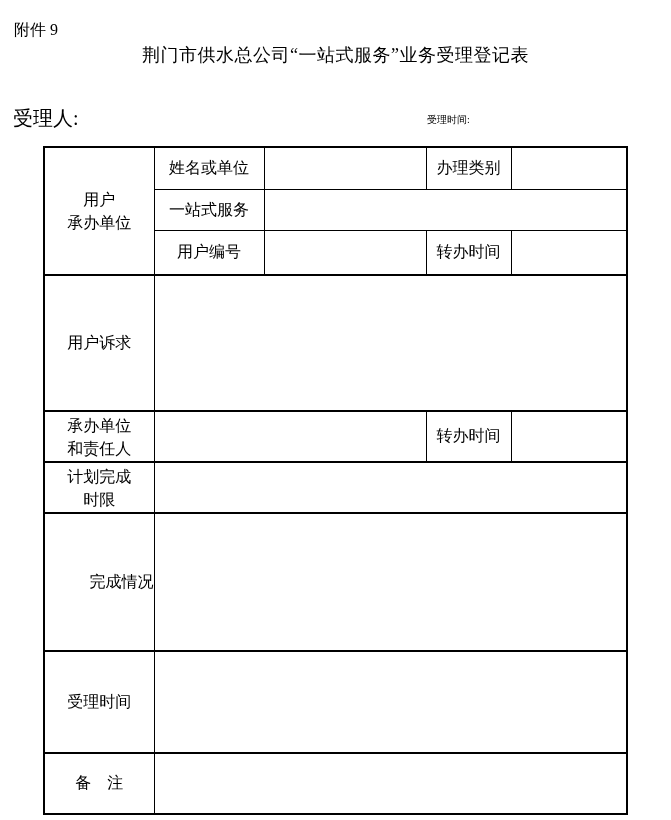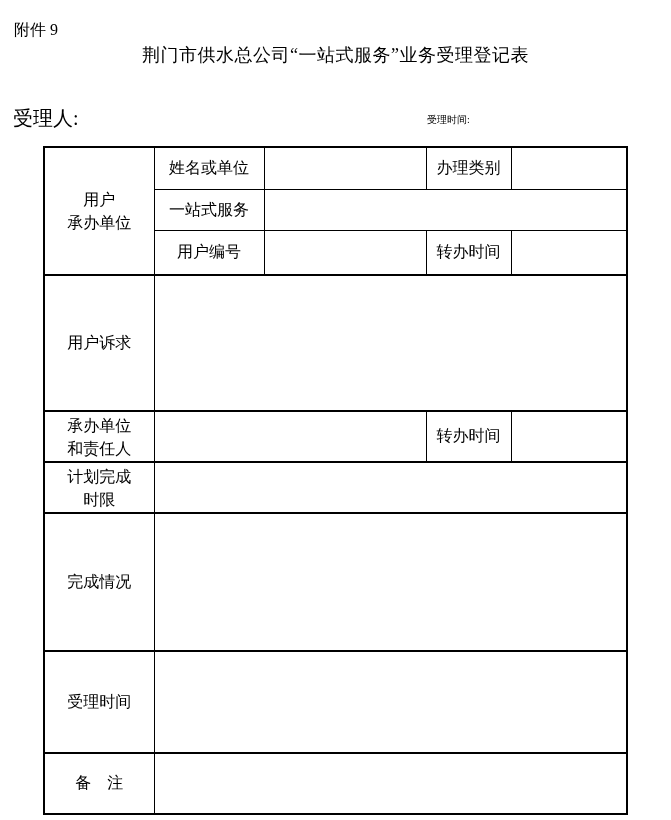--- a/index.html
+++ b/index.html
@@ -36,21 +36,21 @@
   }
   tr.major td { border-top-width: 2px; margin-top: 44px; }
   .l { display: block; line-height: 23px; }
   
   tr.r1 td { height: 41px; }
   tr.r2 td { height: 40px; }
   tr.r3 td { height: 43px; }
   tr.r4 td { height: 134px; }
   tr.r5 td { height: 49px; }
   tr.r6 td { height: 49px; }
-  tr.r7 td { height: 136px; }
+  tr.r7 td { height: 136px; text-align: right; }
   tr.r8 td { height: 100px; }
   tr.r9 td { height: 59px; }
 </style>
 </head>
 <body>
 
 <div class="attachment">附件 9</div>
 
 <div class="doc-title">荆门市供水总公司“一站式服务”业务受理登记表</div>
 

